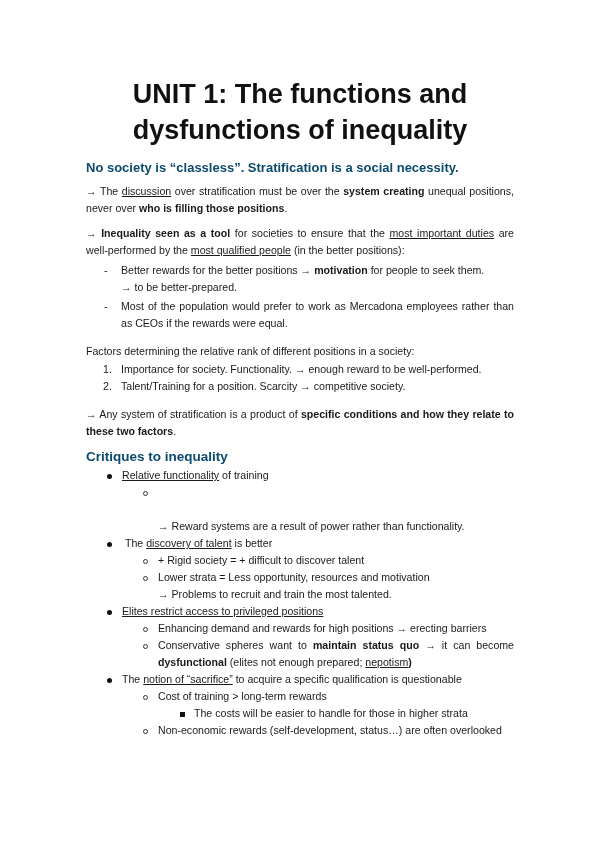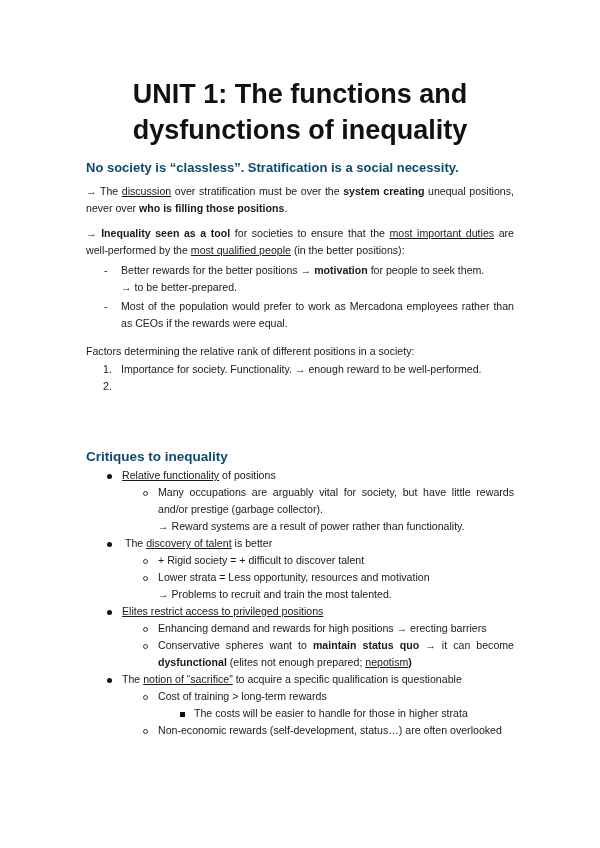--- a/index.html
+++ b/index.html
@@ -43,30 +43,33 @@
   </div>
 
   <div class="mk" style="left:104px; top:298px;">-</div>
   <div class="txt just" style="left:121px; top:298px; width:393px;">Most of the population would prefer to work as Mercadona employees rather than as CEOs if the rewards were equal.</div>
 
   <div class="txt" style="left:86px; top:343px; width:430px;">Factors determining the relative rank of different positions in a society:</div>
 
   <div class="mk" style="left:103px; top:361px;">1.</div>
   <div class="txt" style="left:121px; top:361px; width:400px;">Importance for society. Functionality. → enough reward to be well-performed.</div>
   <div class="mk" style="left:103px; top:378px;">2.</div>
+  <div class="txt" style="left:121px; top:378px; width:400px;">Talent/Training for a position. Scarcity → competitive society.</div>
 
+  <div class="txt just" style="left:86px; top:406px; width:428px;">
+    <span>→ Any system of stratification is a product of </span><span class="b">specific conditions and how they relate to these two factors</span><span>.</span>
+  </div>
 
   <div class="h-blue" style="top:449px; font-size:13.5px;">Critiques to inequality</div>
 
   <div class="dot" style="left:107px; top:474px;"></div>
   <div class="txt" style="left:122px; top:467px; width:400px;">
-    <span class="u">Relative functionality</span><span> of positions</span>
+    <span class="u">Relative functionality</span><span> of training</span>
   </div>
   <div class="circ" style="left:143px; top:491px;"></div>
-  <div class="txt just" style="left:158px; top:484px; width:356px;">Many occupations are arguably vital for society, but have little rewards and/or prestige (garbage collector).</div>
   <div class="txt" style="left:158px; top:518px; width:360px;">→ Reward systems are a result of power rather than functionality.</div>
 
   <div class="dot" style="left:107px; top:542px;"></div>
   <div class="txt" style="left:125px; top:535px; width:400px;">
     <span>The </span><span class="u">discovery of talent</span><span> is better</span>
   </div>
   <div class="circ" style="left:143px; top:559px;"></div>
   <div class="txt" style="left:158px; top:552px; width:360px;">+ Rigid society = + difficult to discover talent</div>
   <div class="circ" style="left:143px; top:576px;"></div>
   <div class="txt" style="left:158px; top:569px; width:360px;">Lower strata = Less opportunity, resources and motivation</div>

